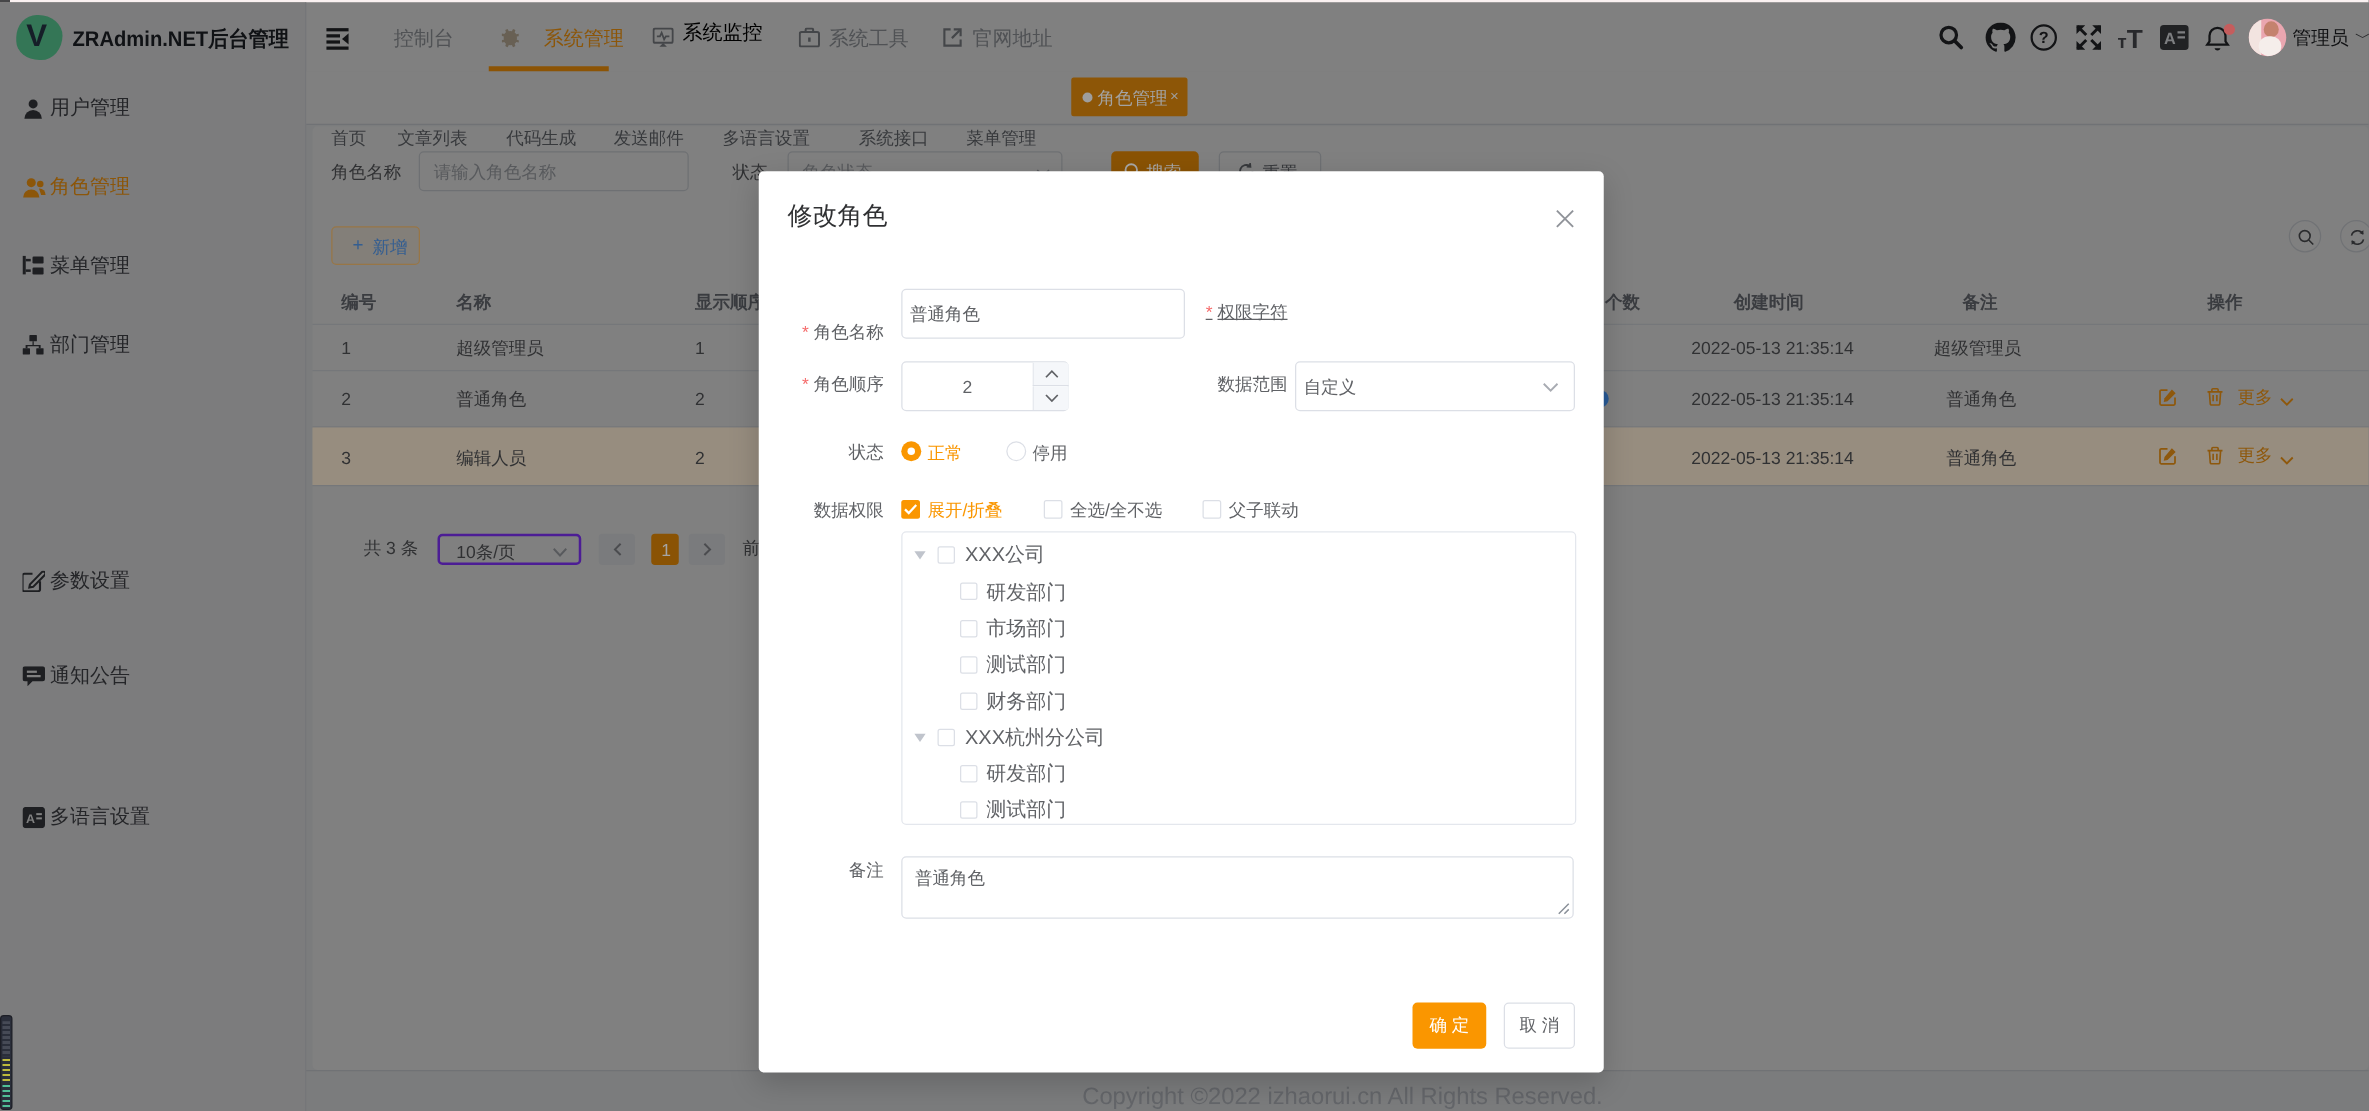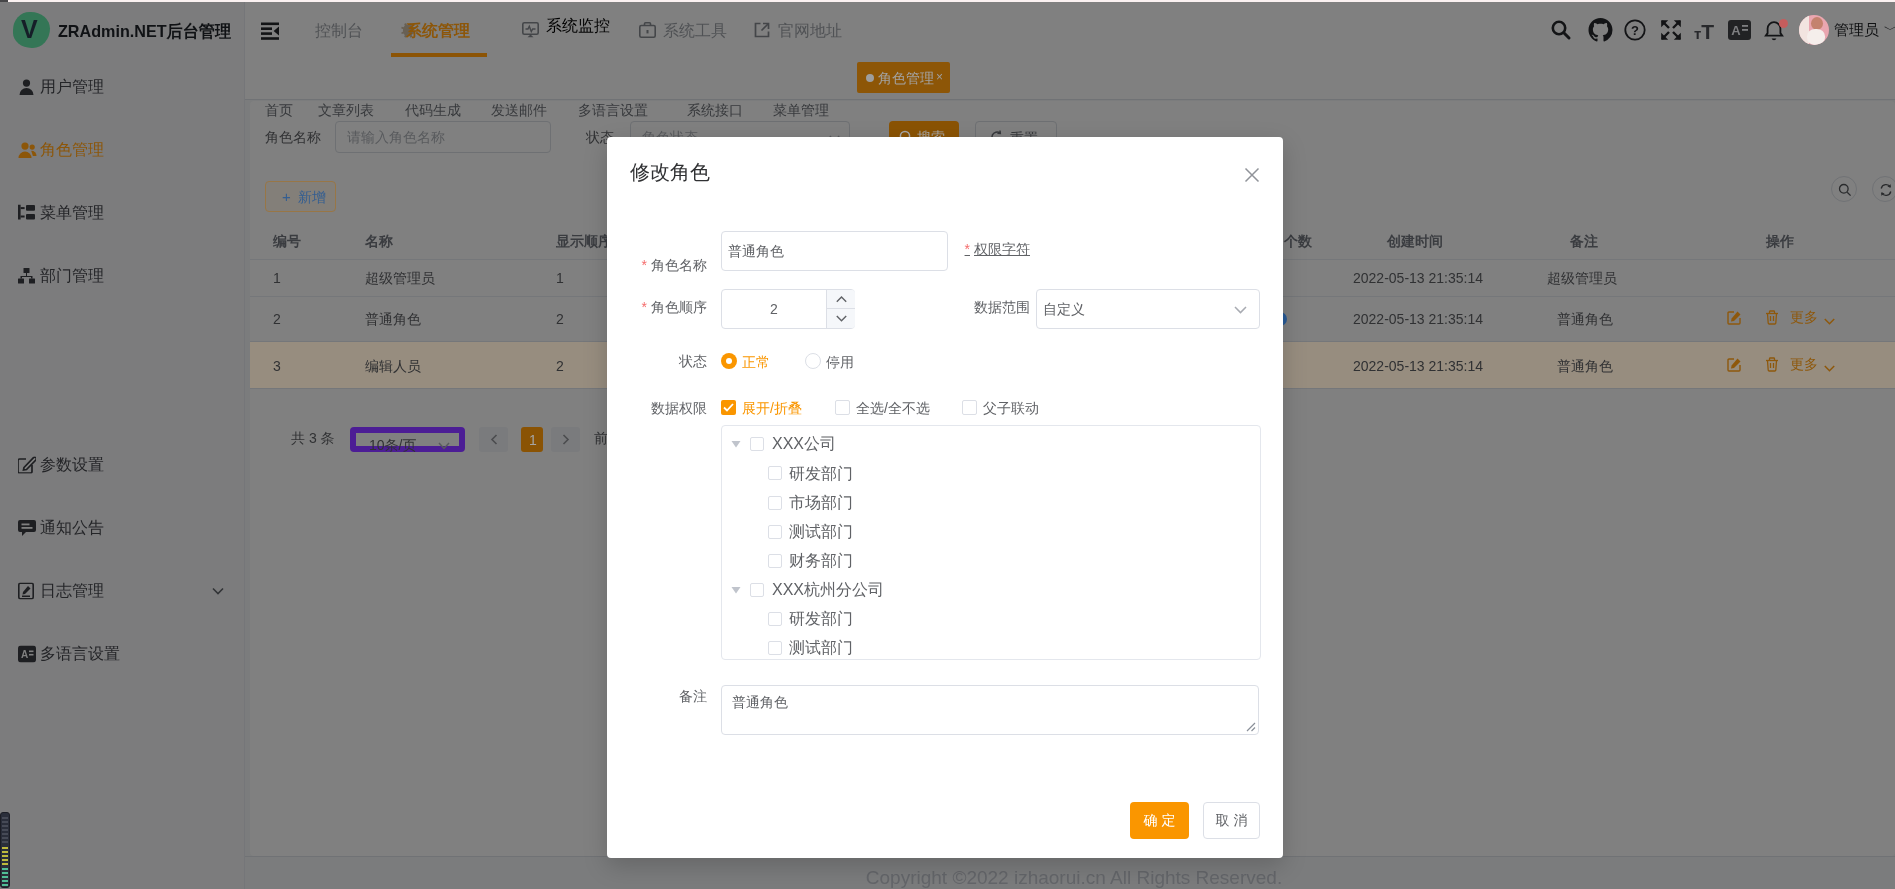--- a/index.html
+++ b/index.html
@@ -54,21 +54,21 @@
     <rect x="0" y="5.4" width="11" height="2.6" fill="rgb(19,20,22)"></rect>
     <rect x="0" y="10.3" width="11" height="2.6" fill="rgb(19,20,22)"></rect>
     <rect x="0" y="15.2" width="18" height="2.6" fill="rgb(19,20,22)"></rect>
     <path d="M18 4.6 L18 13.6 L12.6 9.1 Z" fill="rgb(19,20,22)"></path>
   </svg>
   <div class="abs" style="left:315px;top:21px;font-size:16px;color:rgb(80,82,85);">控制台</div>
 
   <svg class="abs" style="left:399px;top:22px;" width="17" height="17" viewBox="0 0 17 17">
     <path fill="rgb(104,96,84)" d="M8.5 5.5a3 3 0 100 6 3 3 0 000-6zm7.4 4.6l-1.5-.3a6 6 0 000-2.6l1.5-.3c.1-.4.1-1.6 0-2l-1.9.4a6 6 0 00-1.3-1.4l.6-1.8c-.4-.3-1.4-.8-1.9-.9l-.9 1.7a6 6 0 00-2.5 0L7.1 1.1c-.5.1-1.5.6-1.9.9l.6 1.8a6 6 0 00-1.3 1.4l-1.9-.4c-.2.4-.2 1.6 0 2l1.5.3a6 6 0 000 2.6l-1.5.3c-.1.4-.1 1.6 0 2l1.9-.4a6 6 0 001.3 1.4l-.6 1.8c.4.3 1.4.8 1.9.9l.9-1.7a6 6 0 002.5 0l.9 1.7c.5-.1 1.5-.6 1.9-.9l-.6-1.8a6 6 0 001.3-1.4l1.9.4c.2-.4.2-1.6 0-2z"></path>
   </svg>
-  <div class="abs" style="left:406px;top:21px;font-size:16px;color:rgb(140,86,9);font-weight:bold;">系统管理</div>
+  <div class="abs" style="left:435px;top:21px;font-size:16px;color:rgb(140,86,9);">系统管理</div>
   <div class="abs" style="left:391px;top:53px;width:96px;height:4px;background:rgb(140,84,5);"></div>
 
   <svg class="abs" style="left:522px;top:22px;" width="17" height="16" viewBox="0 0 17 16">
     <rect x="0.8" y="0.8" width="15.4" height="11.4" rx="1.5" fill="none" stroke="rgb(68,70,73)" stroke-width="1.6"></rect>
     <path d="M3.5 7 L6 7 L7.3 4.2 L9.3 9.5 L10.7 7 L13.5 7" fill="none" stroke="rgb(68,70,73)" stroke-width="1.4"></path>
     <path d="M5.5 15.3 L8.5 12.4 L11.5 15.3 Z" fill="rgb(68,70,73)"></path>
   </svg>
   <div class="abs" style="left:546px;top:16px;font-size:16px;color:#000000;">系统监控</div>
 
   <svg class="abs" style="left:639px;top:22px;" width="17" height="16" viewBox="0 0 17 16">
@@ -169,40 +169,27 @@
   </div>
   <div class="menu-item" style="top:433px;">
     <svg width="18" height="17" viewBox="0 0 18 17">
         <g fill="none" stroke="rgb(30,31,34)" stroke-width="1.7">
           <path d="M14 8.5 V15 a1.5 1.5 0 01-1.5 1.5 h-11 A1.5 1.5 0 010 15 V4 a1.5 1.5 0 011.5-1.5 H8"></path>
           <path d="M6 11 L15.5 1.2 a1.6 1.6 0 012.3 2.3 L8.5 13 L5.5 13.5z" fill="rgb(128,128,128)"></path>
         </g>
       </svg>
     <span class="mi-label">参数设置</span>
   </div>
-  <div class="menu-item" style="top:496px;">
+  <div class="menu-item" style="top:509px;">
     <svg width="18" height="16" viewBox="0 0 18 16">
         <path fill="rgb(30,31,34)" d="M2 0 h14 a2 2 0 012 2 v8 a2 2 0 01-2 2 H8 l-4 4 v-4 H2 a2 2 0 01-2-2 V2 a2 2 0 012-2z"></path>
         <rect x="3.5" y="3.5" width="8" height="1.8" fill="rgb(128,128,128)"></rect>
         <rect x="3.5" y="7" width="11" height="1.8" fill="rgb(128,128,128)"></rect>
       </svg>
     <span class="mi-label">通知公告</span>
-  </div>
-  <div class="menu-item" style="top:559px;">
-    <svg width="16" height="17" viewBox="0 0 16 17">
-        <g fill="none" stroke="rgb(30,31,34)" stroke-width="1.6">
-          <rect x="0.8" y="0.8" width="14.4" height="15.4" rx="1.5"></rect>
-          <path d="M10 3.5 L12.5 6 L7 11.5 L4.5 12 L5 9.5z" fill="rgb(30,31,34)" stroke="none"></path>
-          <path d="M4 13.8 h8" stroke-width="1.4"></path>
-        </g>
-      </svg>
-    <span class="mi-label">日志管理</span>
-    <svg style="position:absolute;left:auto;right:20px;top:50%;transform:translateY(-50%);" width="12" height="8" viewBox="0 0 12 8">
-        <path d="M1 1.5 L6 6.5 L11 1.5" fill="none" stroke="rgb(50,52,55)" stroke-width="1.6"></path>
-      </svg>
   </div>
   <div class="menu-item" style="top:622px;">
     <svg width="18" height="17" viewBox="0 0 18 17">
         <rect x="0" y="0" width="18" height="17" rx="3" fill="rgb(30,31,34)"></rect>
         <text x="6.5" y="12.5" text-anchor="middle" font-size="10" font-weight="bold" fill="rgb(128,128,128)" font-family="Liberation Sans">A</text>
         <rect x="11" y="5" width="4.5" height="1.6" fill="rgb(128,128,128)"></rect>
         <rect x="11" y="8.4" width="4.5" height="1.6" fill="rgb(128,128,128)"></rect>
       </svg>
     <span class="mi-label">多语言设置</span>
   </div>
@@ -328,21 +315,21 @@
         <path d="M5.5 6 V11 M8.5 6 V11"></path>
       </g>
     </svg>
   <div class="abs" style="left:1790px;top:356px;font-size:14px;color:rgb(142,88,12);">更多</div>
   <svg class="abs" style="left:1824px;top:365px;" width="11" height="7" viewBox="0 0 11 7">
       <path d="M0.8 1 L5.5 5.8 L10.2 1" fill="none" stroke="rgb(142,88,12)" stroke-width="1.5"></path>
     </svg>
   <div class="rowline" style="top:388px;"></div>
 
   <div class="abs" style="left:291px;top:430px;font-size:14px;color:rgb(48,49,51);">共 3 条</div>
-  <div class="abs" style="left:350px;top:427px;width:115px;height:25px;border:6px solid #4c1d95;border-radius:4px;background:rgb(128,128,128);">
+  <div class="abs" style="left:350px;top:427px;width:115px;height:25px;border:2px solid #4c1d95;border-radius:4px;background:rgb(128,128,128);">
     <div class="abs" style="left:13px;top:4px;font-size:14px;color:rgb(48,49,51);">10条/页</div>
     <svg class="abs" style="right:9px;top:9px;" width="12" height="8" viewBox="0 0 12 8">
         <path d="M1 1 L6 6.4 L11 1" fill="none" stroke="rgb(88,90,93)" stroke-width="1.5"></path>
       </svg>
   </div>
   <div class="abs" style="left:479px;top:427px;width:29px;height:25px;background:rgb(122,123,125);border-radius:3px;">
     <svg class="abs" style="left:11px;top:7px;" width="8" height="11" viewBox="0 0 8 11">
         <path d="M6.5 1 L2 5.5 L6.5 10" fill="none" stroke="rgb(75,76,79)" stroke-width="1.6"></path>
       </svg>
   </div>

